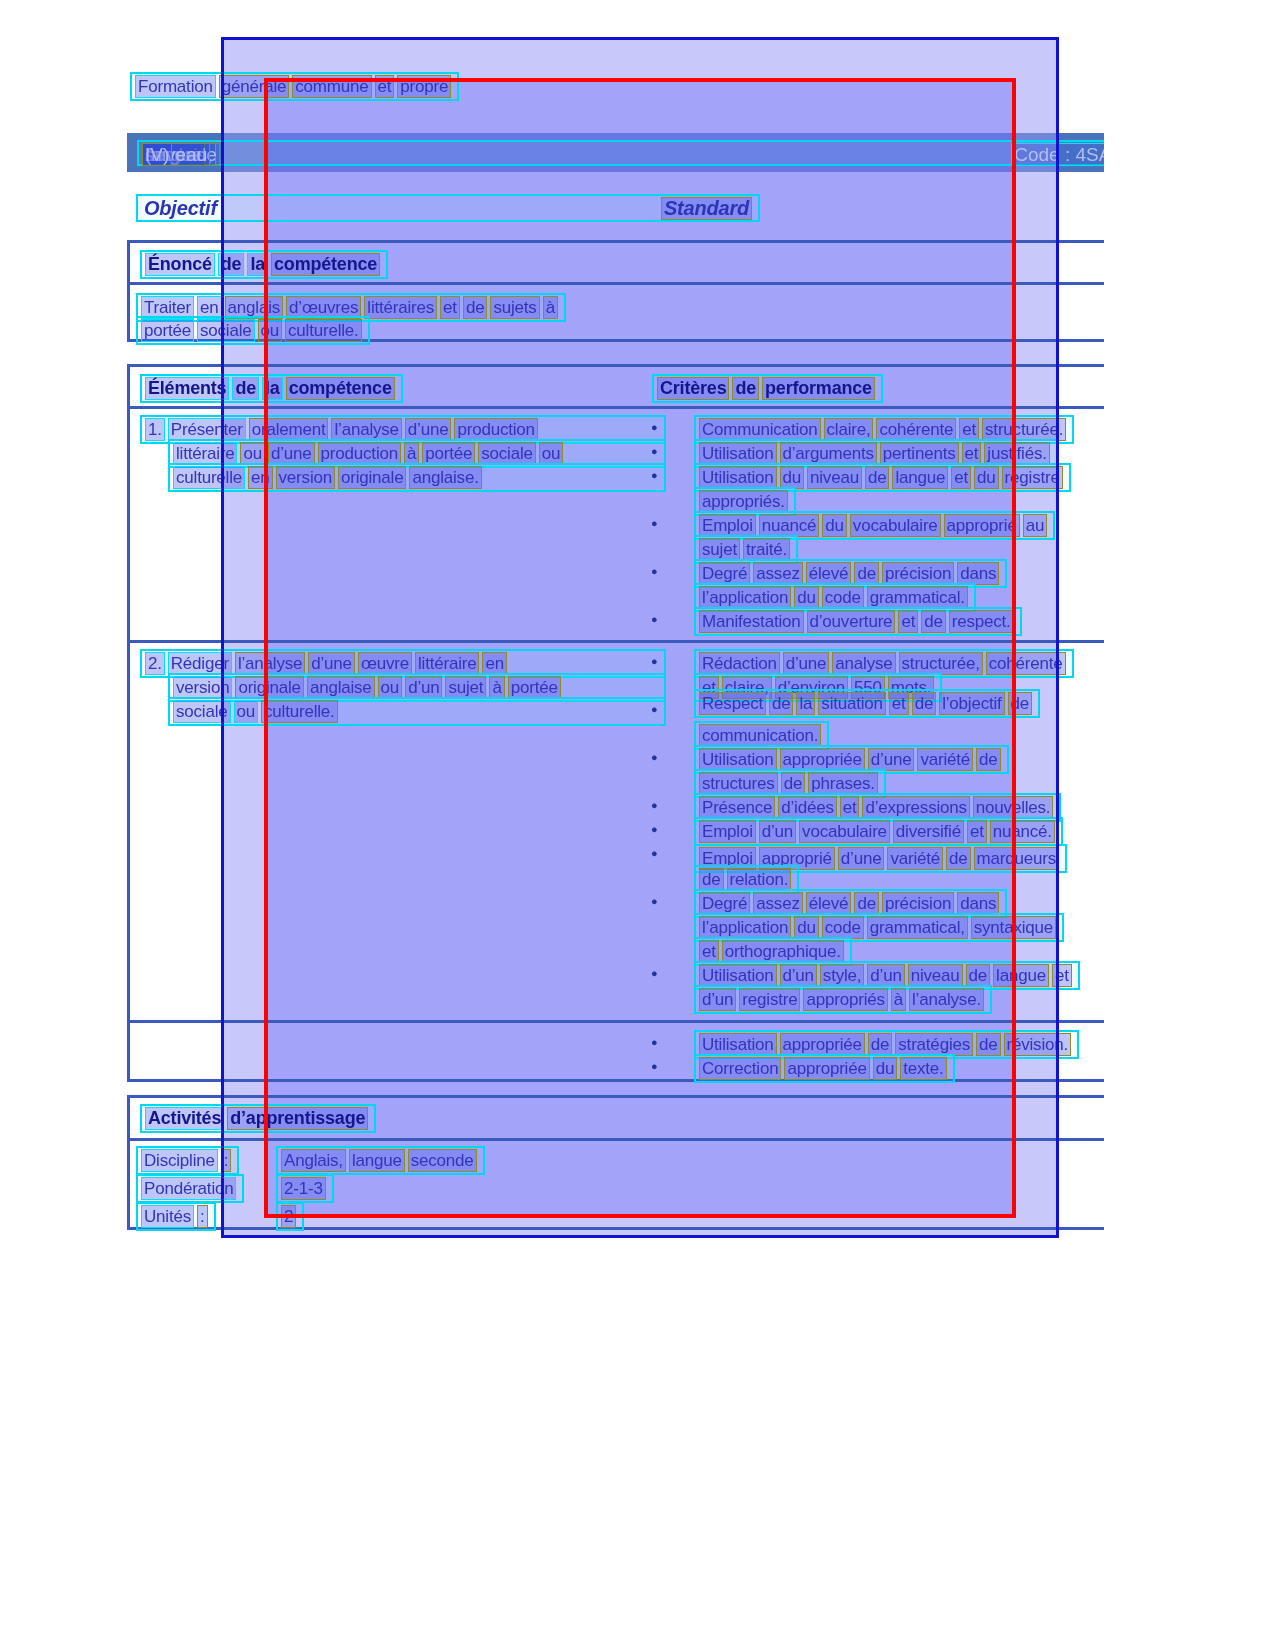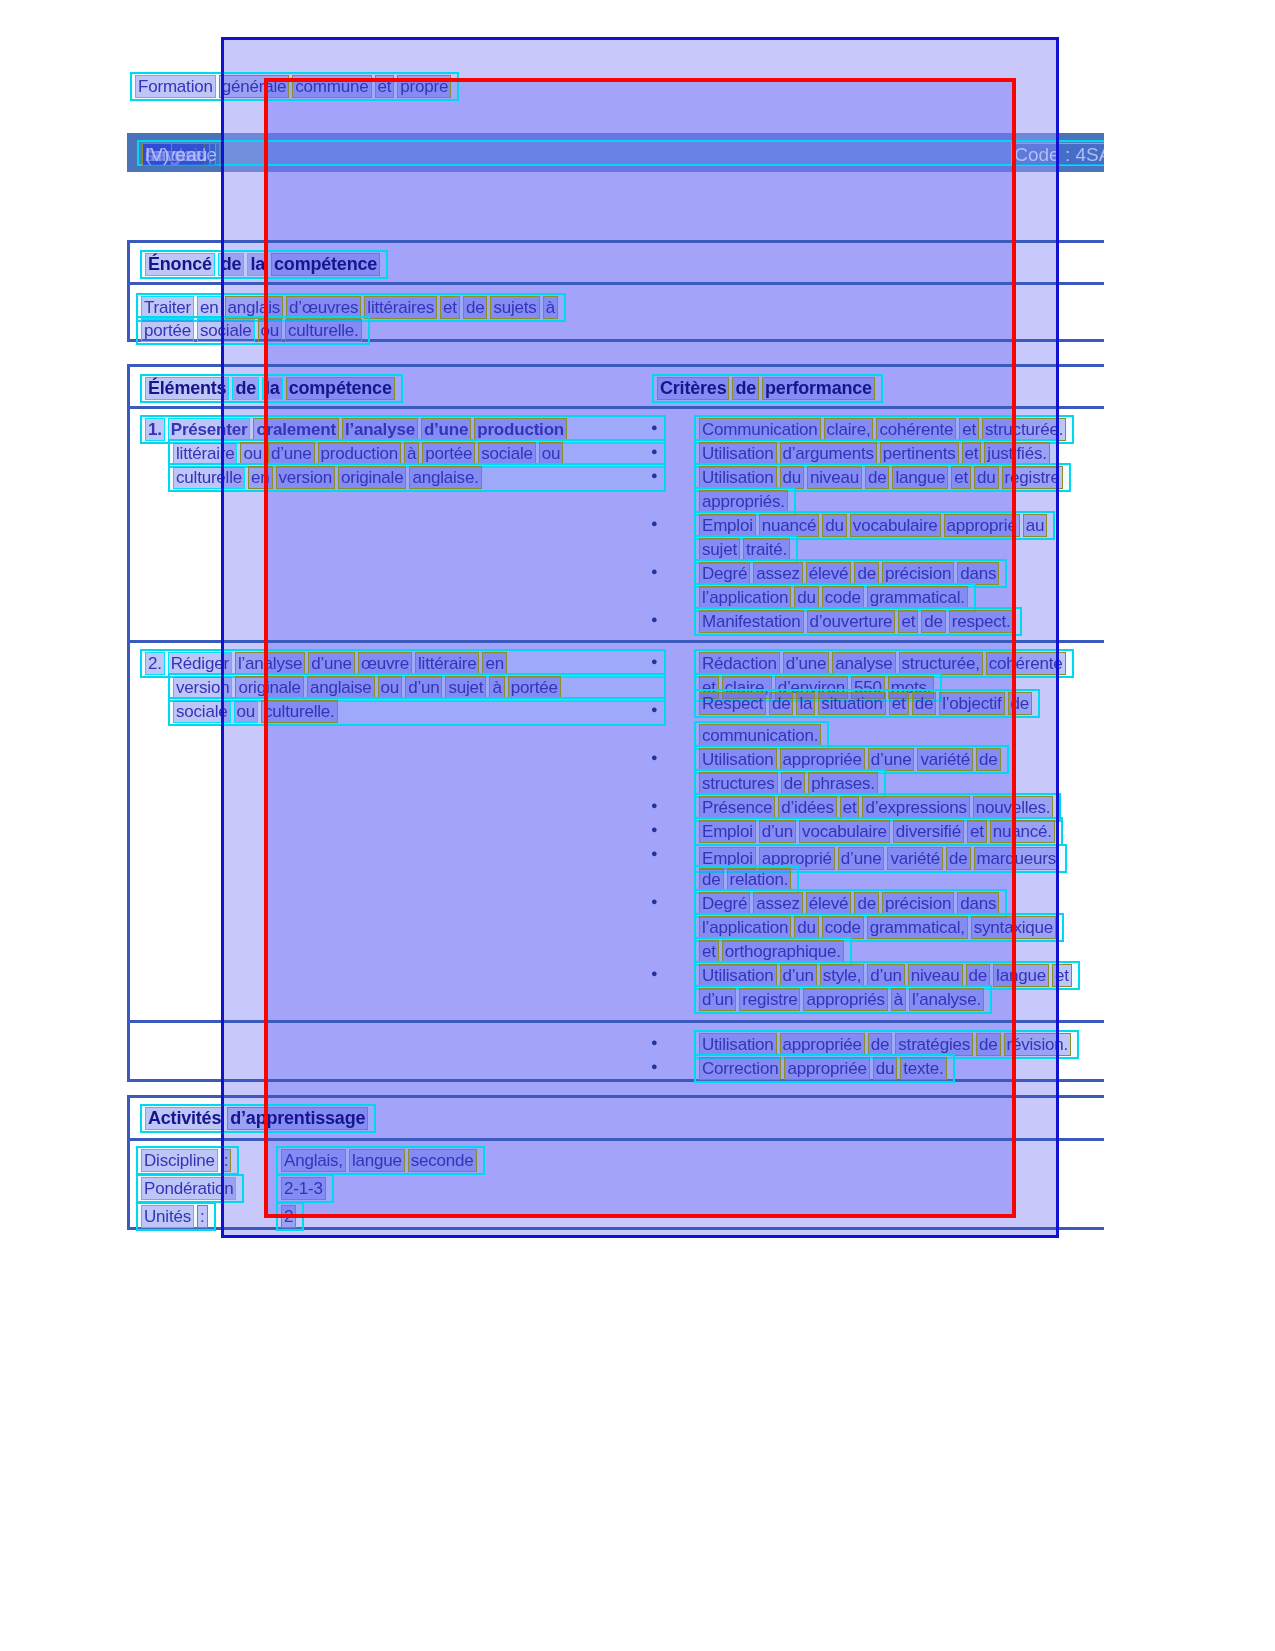--- a/index.html
+++ b/index.html
@@ -62,26 +62,27 @@
   <div id="content-layer">
       <div class="line-box" style="left: 130px; top: 72px;"><span class="word cyan">Formation</span><span class="word olive">générale</span><span class="word olive">commune</span><span class="word olive">et</span><span class="word olive">propre</span></div>
       <div class="line-box bar-line" style="left: 137px; top: 140px; min-width: 996px; position: absolute;">
         <span class="word cyan bar">Anglais,</span>
         <span class="word olive bar">langue</span>
         <span class="word olive bar">seconde</span>
         <span class="word olive bar">(niveau</span>
         <span class="word olive bar">IV)</span>
         <span class="word cyan bar right-abs">Code : 4SA3</span>
       </div>
+      <div class="line-box objstd" style="left: 136px; top: 194px; min-width: 624px;"><span class="word plain">Objectif</span><span class="word olive right-abs">Standard</span></div>
       <div class="line-box hdr" style="left: 140px; top: 250px;"><span class="word cyan">Énoncé</span><span class="word cyan">de</span><span class="word cyan">la</span><span class="word olive">compétence</span></div>
       <div class="line-box" style="left: 136px; top: 293px;"><span class="word cyan">Traiter</span><span class="word cyan">en</span><span class="word olive">anglais</span><span class="word olive">d’œuvres</span><span class="word olive">littéraires</span><span class="word olive">et</span><span class="word olive">de</span><span class="word olive">sujets</span><span class="word olive">à</span></div>
       <div class="line-box" style="left: 136px; top: 316px;"><span class="word cyan">portée</span><span class="word cyan">sociale</span><span class="word olive">ou</span><span class="word olive">culturelle.</span></div>
       <div class="line-box hdr" style="left: 140px; top: 374px;"><span class="word cyan">Éléments</span><span class="word cyan">de</span><span class="word cyan">la</span><span class="word olive">compétence</span></div>
       <div class="line-box hdr" style="left: 652px; top: 374px;"><span class="word olive">Critères</span><span class="word olive">de</span><span class="word olive">performance</span></div>
-      <div class="line-box" style="left: 140px; top: 415px; min-width: 526px; font-weight: bold;"><span class="word cyan">1.</span><span class="word cyan">Présenter</span><span class="word olive">oralement</span><span class="word olive">l’analyse</span><span class="word olive">d’une</span><span class="word olive">production</span></div>
+      <div class="line-box" style="left: 140px; top: 415px; min-width: 526px;"><span class="word cyan">1.</span><span class="word cyan">Présenter</span><span class="word olive">oralement</span><span class="word olive">l’analyse</span><span class="word olive">d’une</span><span class="word olive">production</span></div>
       <div class="line-box" style="left: 168px; top: 439px; min-width: 498px;"><span class="word cyan">littéraire</span><span class="word olive">ou</span><span class="word olive">d’une</span><span class="word olive">production</span><span class="word olive">à</span><span class="word olive">portée</span><span class="word olive">sociale</span><span class="word olive">ou</span></div>
       <div class="line-box" style="left: 168px; top: 463px; min-width: 498px;"><span class="word cyan">culturelle</span><span class="word olive">en</span><span class="word olive">version</span><span class="word olive">originale</span><span class="word olive">anglaise.</span></div>
       <span class="bullet" style="left: 651px; top: 421px; font-size: 11px;">●</span>
       <div class="line-box" style="left: 694px; top: 415px;"><span class="word olive">Communication</span><span class="word olive">claire,</span><span class="word olive">cohérente</span><span class="word olive">et</span><span class="word olive">structurée.</span></div>
       <span class="bullet" style="left: 651px; top: 445px; font-size: 11px;">●</span>
       <div class="line-box" style="left: 694px; top: 439px;"><span class="word olive">Utilisation</span><span class="word olive">d’arguments</span><span class="word olive">pertinents</span><span class="word olive">et</span><span class="word olive">justifiés.</span></div>
       <span class="bullet" style="left: 651px; top: 469px; font-size: 11px;">●</span>
       <div class="line-box" style="left: 694px; top: 463px;"><span class="word olive">Utilisation</span><span class="word olive">du</span><span class="word olive">niveau</span><span class="word olive">de</span><span class="word olive">langue</span><span class="word olive">et</span><span class="word olive">du</span><span class="word olive">registre</span></div>
       <div class="line-box" style="left: 694px; top: 487px;"><span class="word olive">appropriés.</span></div>
       <span class="bullet" style="left: 651px; top: 517px; font-size: 11px;">●</span>

